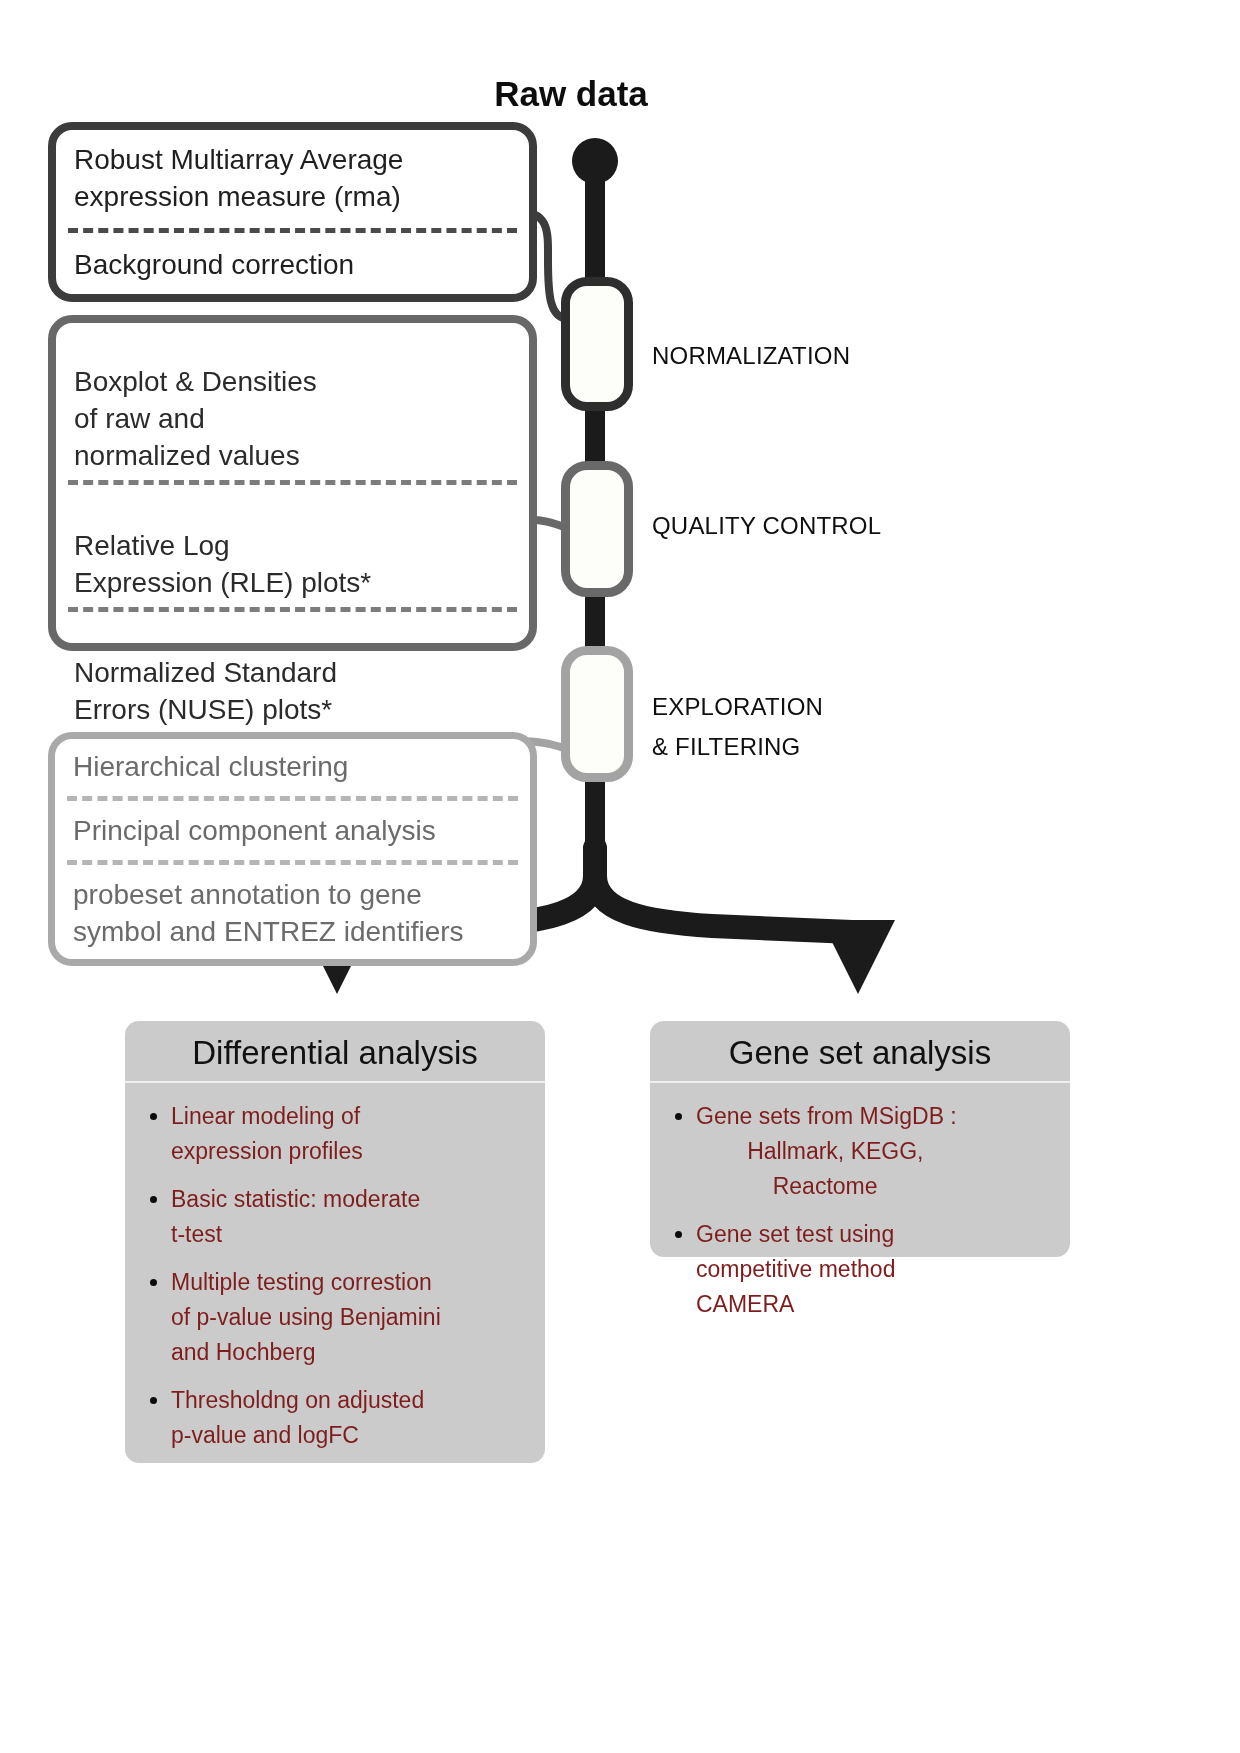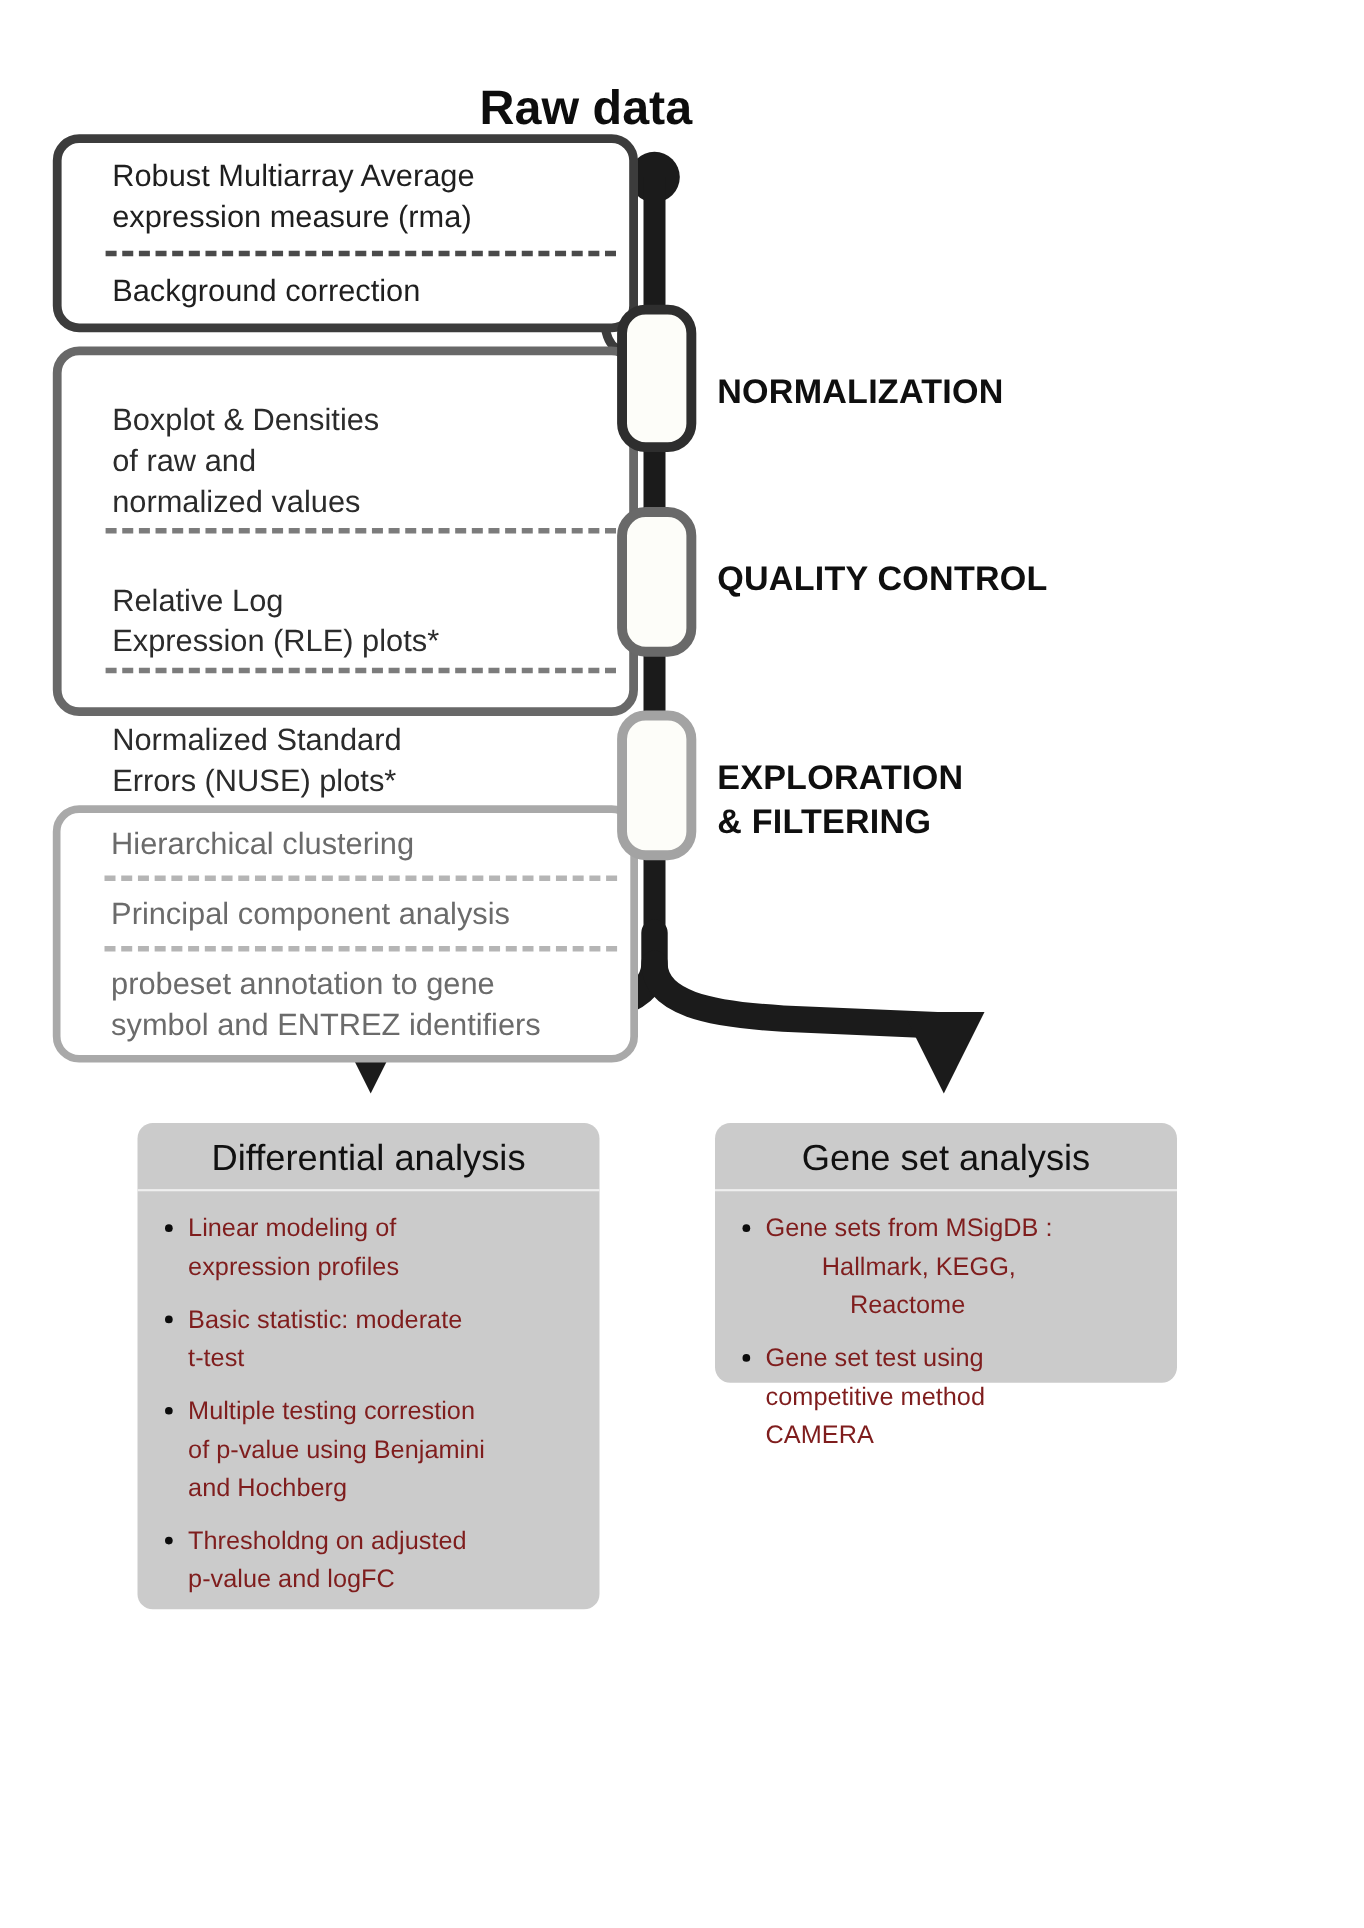--- a/index.html
+++ b/index.html
@@ -2,44 +2,44 @@
 <html><head>
 <meta charset="utf-8">
 <style>
   html,body{margin:0;padding:0;}
   body{
     width:1240px;height:1753px;position:relative;background:#ffffff;
     font-family:"Liberation Sans","DejaVu Sans",sans-serif;color:#1a1a1a;overflow:hidden;
   }
   svg.flow{position:absolute;left:0;top:0;z-index:1;}
 
-  .title{position:absolute;top:74px;left:436px;width:310px;
-    font-size:44px;font-weight:700;z-index:2;color:#0d0d0d;}
+  .title{position:absolute;top:74px;left:416px;width:310px;text-align:center;
+    font-size:35px;font-weight:700;z-index:2;color:#0d0d0d;}
 
-  .step-box{position:absolute;left:48px;width:532px;background:#ffffff;border-radius:24px;
-    box-sizing:border-box;display:flex;flex-direction:column;justify-content:space-evenly;z-index:2;padding-left:28px;}
+  .step-box{position:absolute;left:48px;width:489px;background:#ffffff;border-radius:24px;
+    box-sizing:border-box;display:flex;flex-direction:column;justify-content:space-evenly;z-index:2;}
   #box-normalization{top:122px;height:180px;border:8px solid #3c3c3c;}
   #box-quality{top:315px;height:336px;border:8px solid #686868;}
   #box-exploration{top:706px;height:234px;border:7px solid #a9a9a9;margin-top:26px;}
   .step-item{font-size:28px;line-height:37px;padding:4px 18px;white-space:pre-line;}
   #box-normalization .step-item{color:#1f1f1f;}
   #box-quality .step-item{color:#2b2b2b;margin-top:36px;}
   #box-exploration .step-item{color:#6b6b6b;}
   .divider{border-top:5px dashed currentColor;margin:2px 12px;height:0;}
   .divider.d1{color:#4a4a4a;}
   .divider.d2{color:#7c7c7c;}
   .divider.d3{color:#b5b5b5;}
 
   .flow-node{position:absolute;left:561px;width:72px;background:#fdfdf9;border-radius:26px;
     box-sizing:border-box;z-index:3;}
   #node-normalization{top:277px;height:134px;border:9px solid #2e2e2e;}
   #node-quality{top:461px;height:136px;border:9px solid #696969;}
   #node-exploration{top:646px;height:136px;border:9px solid #a3a3a3;}
 
-  .stage-label{position:absolute;left:652px;font-size:31px;font-weight:700;line-height:40px;
+  .stage-label{position:absolute;left:652px;font-size:24px;font-weight:400;line-height:40px;
     white-space:pre-line;z-index:2;color:#0f0f0f;letter-spacing:0.2px;}
   #label-normalization{top:336px;}
   #label-quality{top:506px;}
   #label-exploration{top:687px;}
 
   .branch-card{position:absolute;top:1005px;width:420px;background:#cbcbcb;border-radius:14px;
     box-sizing:border-box;z-index:2;margin-top:16px;}
   #card-differential{left:125px;height:442px;}
   #card-geneset{left:650px;height:236px;}
   .branch-title{font-size:33px;text-align:center;padding:13px 8px 9px;

